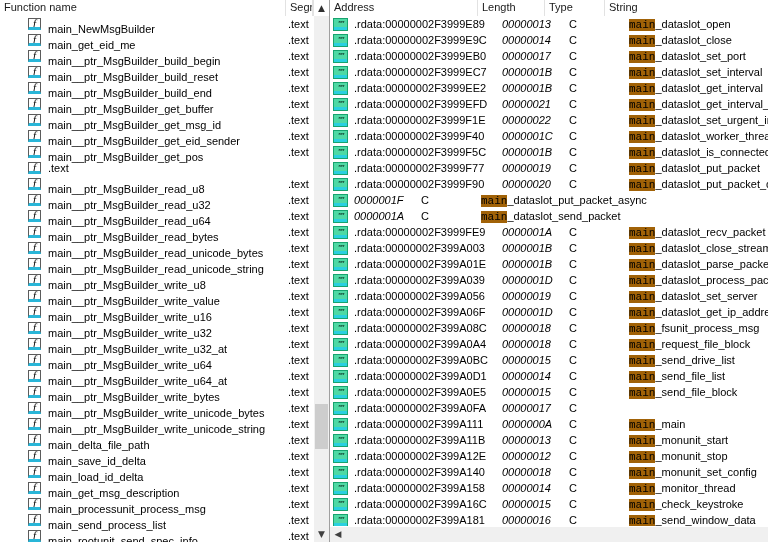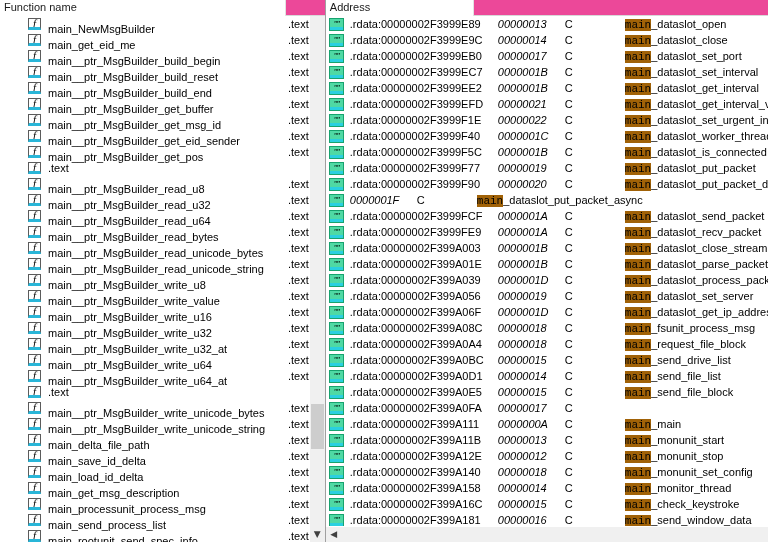--- a/index.html
+++ b/index.html
@@ -34,22 +34,22 @@
     flex: 1 1 auto;
     display: flex;
     flex-direction: row;
     min-height: 0;
   }
 
   
   .hdr {
     height: 16px;
     display: flex;
-    flex-direction: column;
-    background: #ec4899;
+    flex-direction: row;
+    background: #86efac;
     border-bottom: 1px solid #d8d8d8;
     flex: 0 0 auto;
     position: relative;
   }
   .hdr-cell {
     height: 16px;
     line-height: 15px;
     padding-left: 4px;
     font-size: 11px;
     color: #1a1a1a;
@@ -397,20 +397,21 @@
               <i>f</i>
             </div>
             <div class="fn-name">main__ptr_MsgBuilder_write_u64_at</div>
             <div class="fn-seg">.text</div>
           </div>
           <div class="row">
             <div class="fn-indent"></div>
             <div class="fn-icon">
               <i>f</i>
             </div>
+            <div class="fn-name">main__ptr_MsgBuilder_write_bytes</div>
             <div class="fn-seg">.text</div>
           </div>
           <div class="row">
             <div class="fn-indent"></div>
             <div class="fn-icon">
               <i>f</i>
             </div>
             <div class="fn-name">main__ptr_MsgBuilder_write_unicode_bytes</div>
             <div class="fn-seg">.text</div>
           </div>
@@ -606,21 +607,20 @@
               <i>""</i>
             </div>
             <div class="st-len">0000001F</div>
             <div class="st-type">C</div>
             <div class="st-str"><span class="hl">main</span><span>_dataslot_put_packet_async</span></div>
           </div>
           <div class="row">
             <div class="st-icon">
               <i>""</i>
             </div>
-            <div class="st-addr">.rdata:00000002F3999FCF</div>
             <div class="st-len">0000001A</div>
             <div class="st-type">C</div>
             <div class="st-str"><span class="hl">main</span><span>_dataslot_send_packet</span></div>
           </div>
           <div class="row">
             <div class="st-icon">
               <i>""</i>
             </div>
             <div class="st-addr">.rdata:00000002F3999FE9</div>
             <div class="st-len">0000001A</div>

